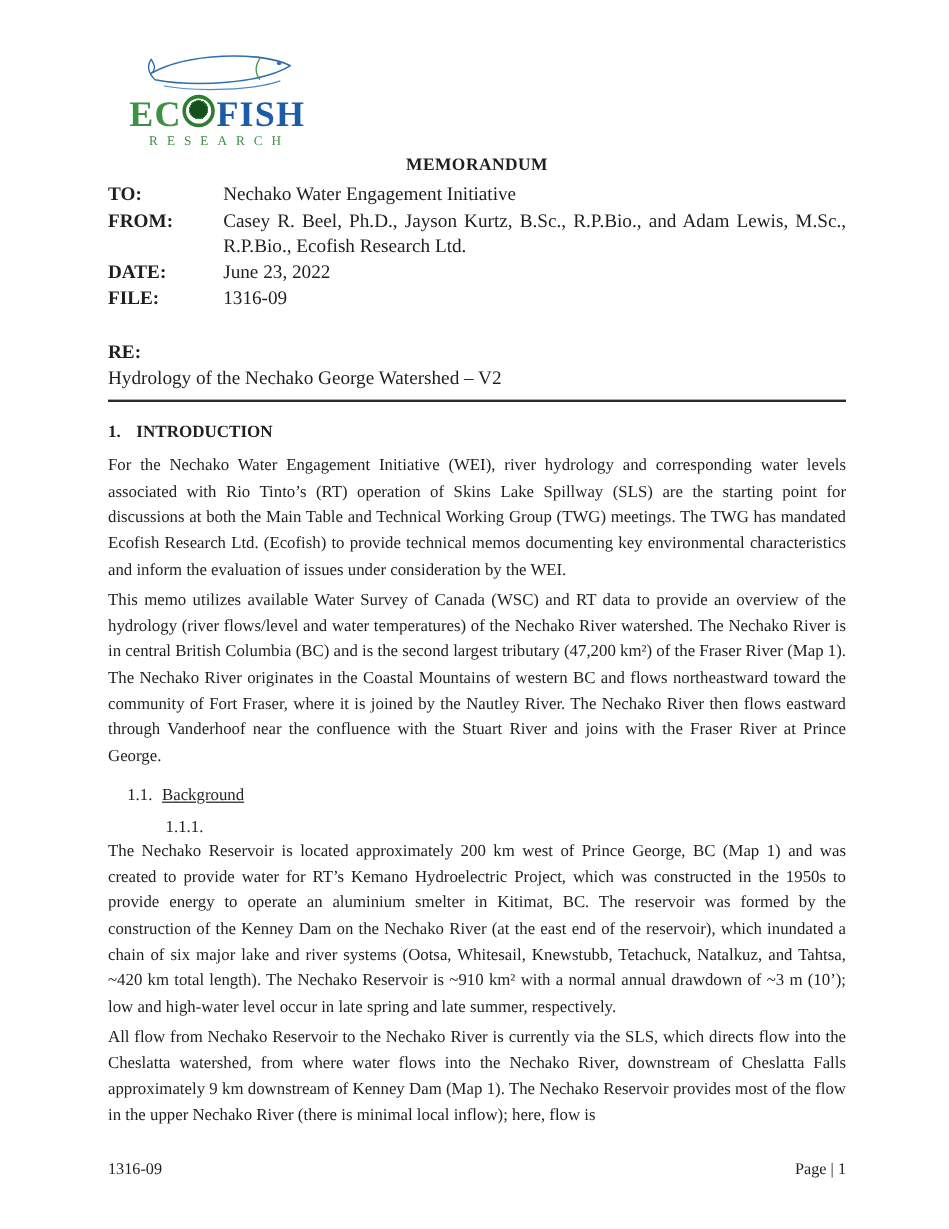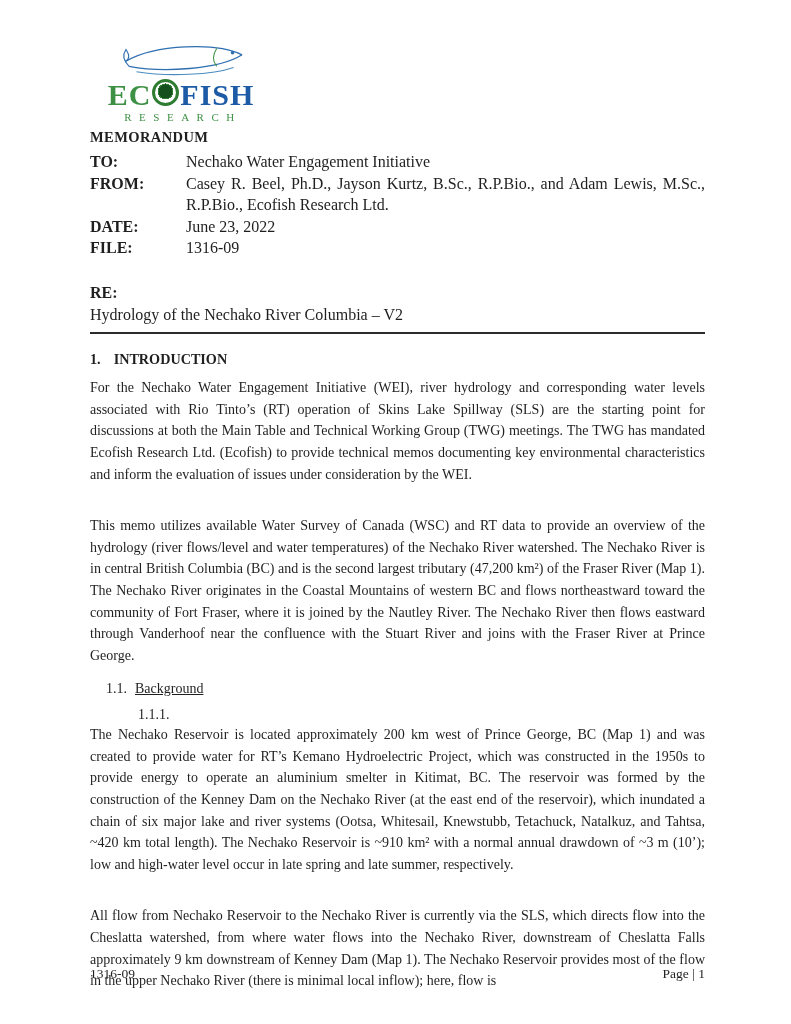--- a/index.html
+++ b/index.html
@@ -23,31 +23,31 @@
   }
   .logo-sub { color:#3e9144; font-size:11px; letter-spacing:7.5px; margin:3px 0 0 4px; }
 
   .company { width:185px; font-size:13px; line-height:19.5px; padding-top:8px; }
   .company-name { font-weight:bold; }
   .company-line { white-space:pre-wrap; }
   .phone-line { margin-top:8px; white-space:pre-wrap; }
   .phone-label { font-weight:bold; }
 
   
-  .memo-title { font-weight:bold; font-size:14.5px; letter-spacing:0.4px; margin:6px 0 5px 0; }
+  .memo-title { text-align:center; font-weight:bold; font-size:14.5px; letter-spacing:0.4px; margin:6px 0 5px 0; }
   .memo-row { display:flex; line-height:21.6px; }
   .memo-label { width:96px; flex-shrink:0; font-weight:bold; }
   .memo-value { flex:1; font-weight:normal; text-align:justify; }
   .memo-row.re-row { margin-top:23px;flex-direction:column; }
   .memo-divider { border:none; border-top:2.2px solid #2b2b2b; margin:7px 0 0 0; }
 
   
   .section-heading { display:flex; gap:13px; font-weight:bold; font-size:14.2px; margin-top:17px; }
   .para { font-size:14px; line-height:21.6px; text-align:justify; margin:9px 0 0 0; }
-  .para + .para { margin-top:30px; }
+  .para + .para { margin-top:4px; }
 
   .sub-heading { display:flex; gap:8px; font-size:14px; margin:15px 0 0 16px; }
   .sub-heading .u { text-decoration:underline; }
   .subsub-heading { display:flex; gap:13px; font-size:14px; margin:10px 0 0 48px; }
 
   
   .footer {
     position:absolute; left:90px; right:86px; bottom:42px;
     display:flex; justify-content:space-between; font-size:13.5px;
   }
@@ -89,21 +89,21 @@
   <div class="memo-row">
     <div class="memo-label">DATE:</div>
     <div class="memo-value">June 23, 2022</div>
   </div>
   <div class="memo-row">
     <div class="memo-label">FILE:</div>
     <div class="memo-value">1316-09</div>
   </div>
   <div class="memo-row re-row">
     <div class="memo-label">RE:</div>
-    <div class="memo-value">Hydrology of the Nechako River Columbia – V2</div>
+    <div class="memo-value">Hydrology of the Nechako George Watershed – V2</div>
   </div>
 
   <hr class="memo-divider">
 
   <div class="section-heading">
     <span>1.</span>
     <span>INTRODUCTION</span>
   </div>
 
   <p class="para">For the Nechako Water Engagement Initiative (WEI), river hydrology and corresponding water levels associated with Rio Tinto’s (RT) operation of Skins Lake Spillway (SLS) are the starting point for discussions at both the Main Table and Technical Working Group (TWG) meetings. The TWG has mandated Ecofish Research Ltd. (Ecofish) to provide technical memos documenting key environmental characteristics and inform the evaluation of issues under consideration by the WEI.</p>

